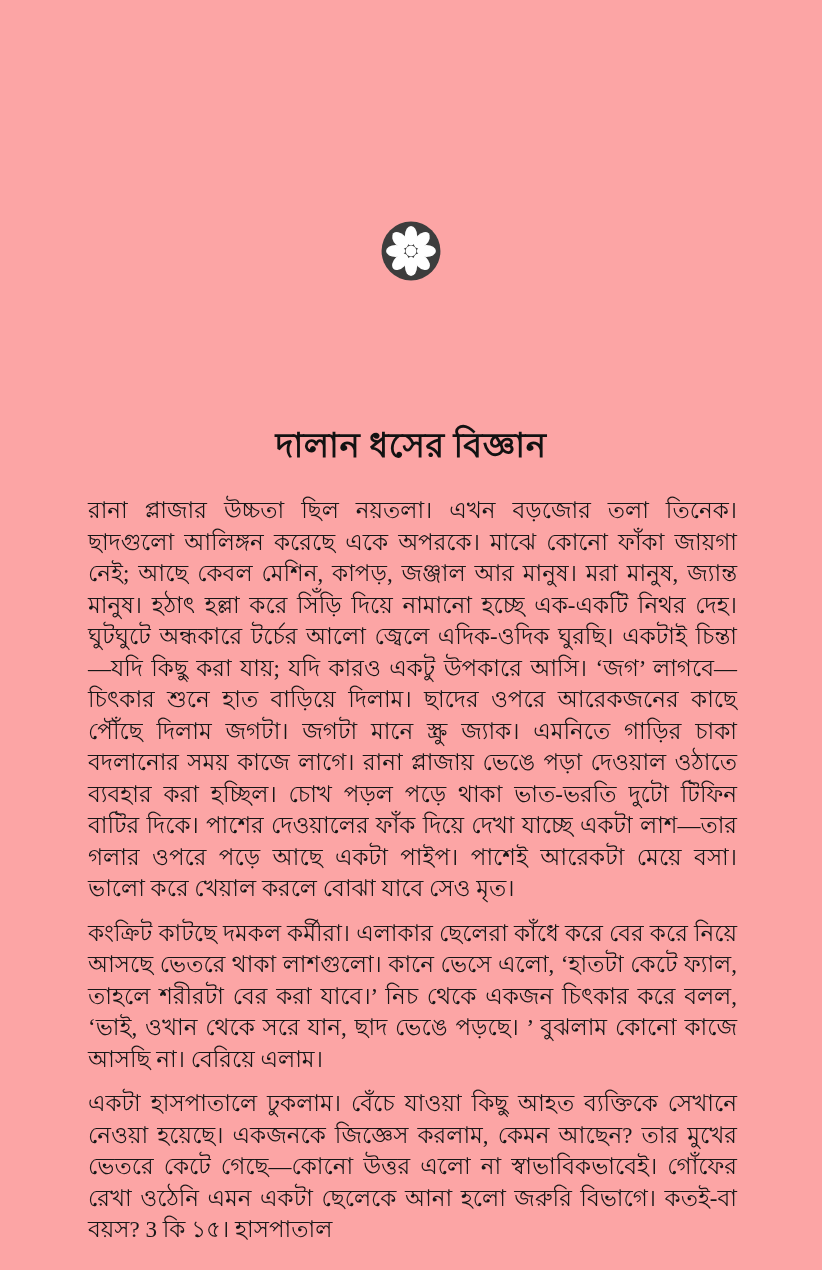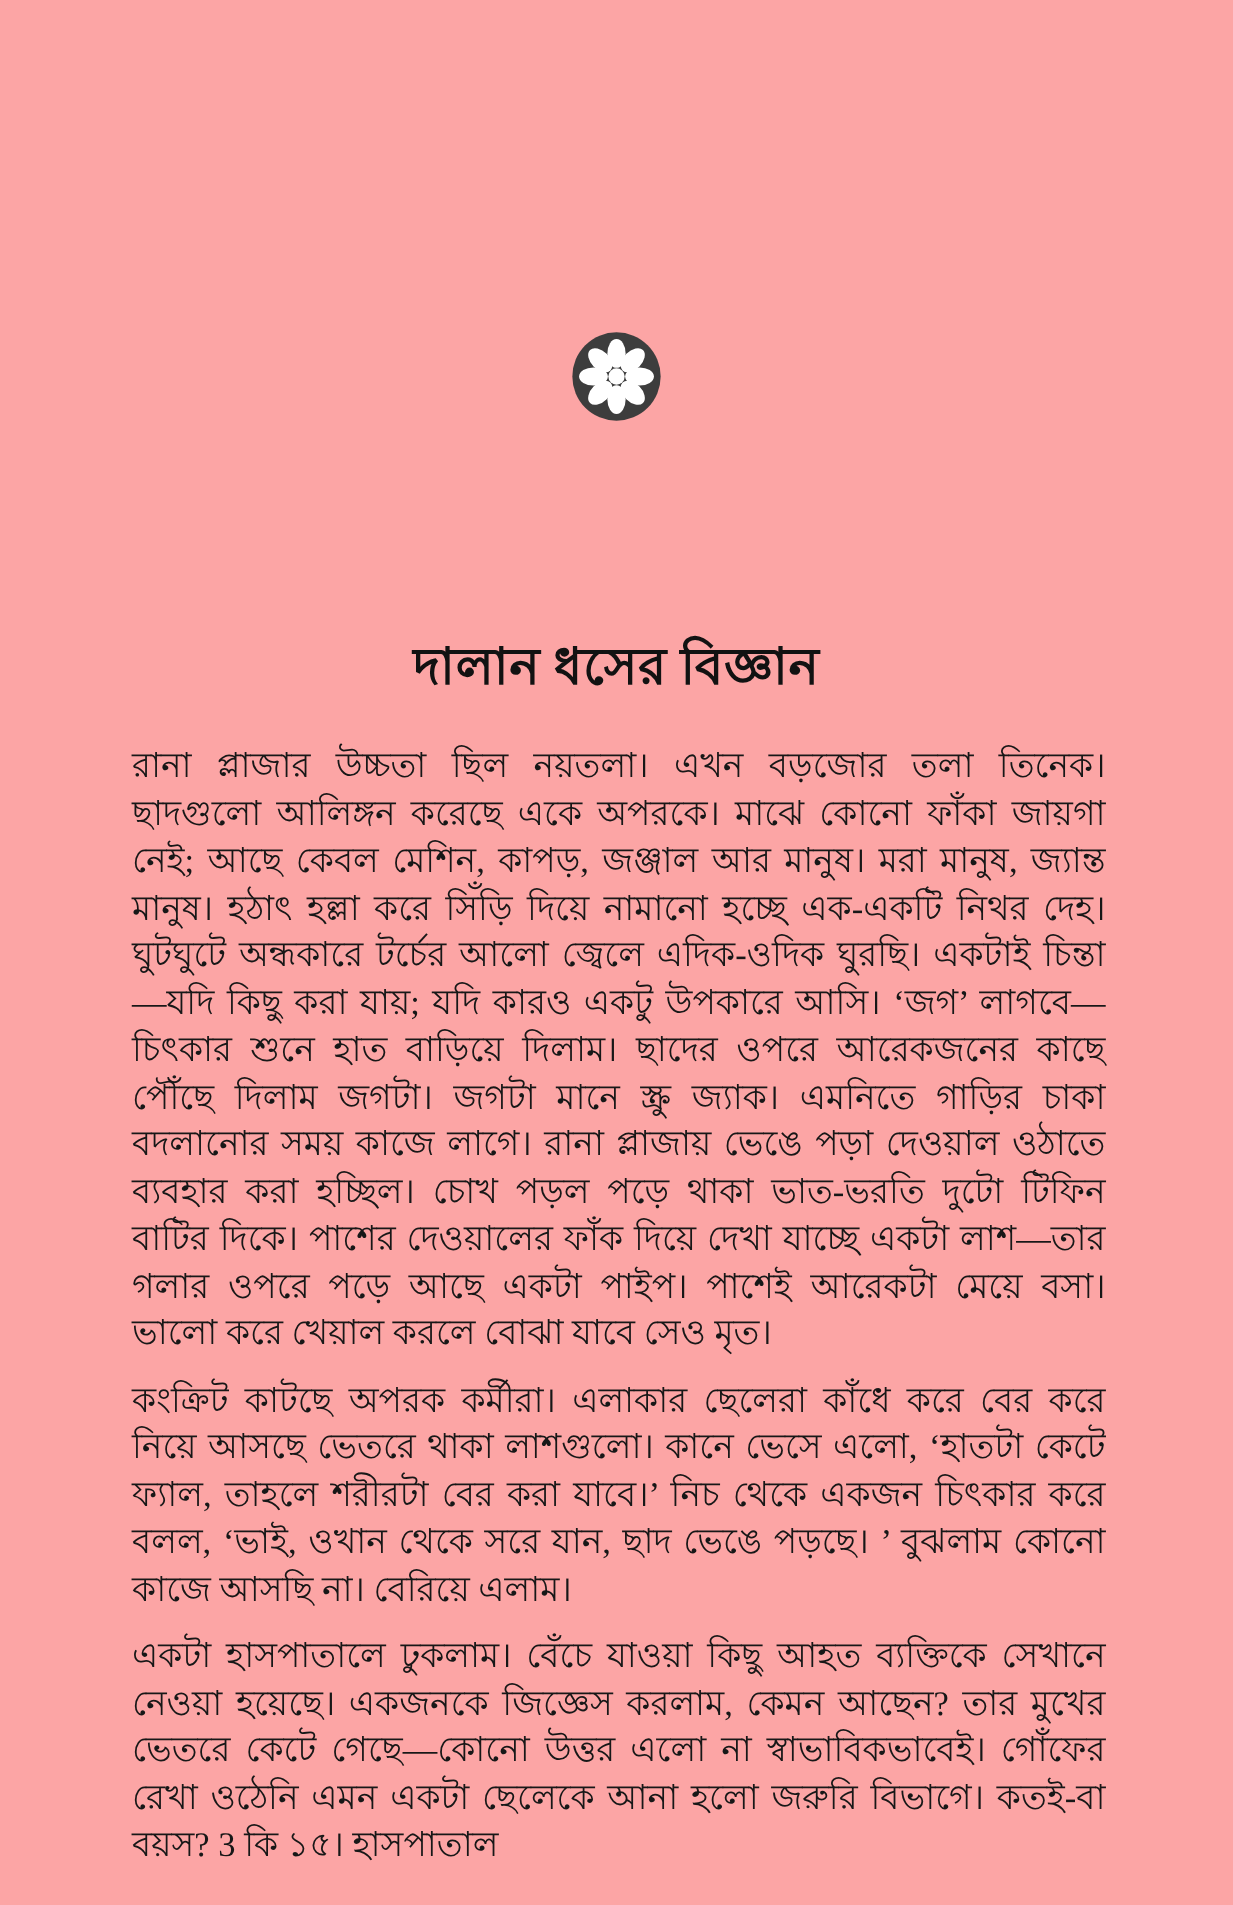--- a/index.html
+++ b/index.html
@@ -71,17 +71,17 @@
       </g>
 
       <circle cx="50" cy="50" r="8.5" fill="#ffffff"></circle>
     </svg>
   </div>
 
   <h1 class="chapter-title">দালান ধসের বিজ্ঞান</h1>
 
   <div class="body-text">
     <p>রানা প্লাজার উচ্চতা ছিল নয়তলা। এখন বড়জোর তলা তিনেক। ছাদগুলো আলিঙ্গন করেছে একে অপরকে। মাঝে কোনো ফাঁকা জায়গা নেই; আছে কেবল মেশিন, কাপড়, জঞ্জাল আর মানুষ। মরা মানুষ, জ্যান্ত মানুষ। হঠাৎ হল্লা করে সিঁড়ি দিয়ে নামানো হচ্ছে এক-একটি নিথর দেহ। ঘুটঘুটে অন্ধকারে টর্চের আলো জ্বেলে এদিক-ওদিক ঘুরছি। একটাই চিন্তা—যদি কিছু করা যায়; যদি কারও একটু উপকারে আসি। ‘জগ’ লাগবে—চিৎকার শুনে হাত বাড়িয়ে দিলাম। ছাদের ওপরে আরেকজনের কাছে পৌঁছে দিলাম জগটা। জগটা মানে স্ক্রু জ্যাক। এমনিতে গাড়ির চাকা বদলানোর সময় কাজে লাগে। রানা প্লাজায় ভেঙে পড়া দেওয়াল ওঠাতে ব্যবহার করা হচ্ছিল। চোখ পড়ল পড়ে থাকা ভাত-ভরতি দুটো টিফিন বাটির দিকে। পাশের দেওয়ালের ফাঁক দিয়ে দেখা যাচ্ছে একটা লাশ—তার গলার ওপরে পড়ে আছে একটা পাইপ। পাশেই আরেকটা মেয়ে বসা। ভালো করে খেয়াল করলে বোঝা যাবে সেও মৃত।</p>
-    <p>কংক্রিট কাটছে অপরক কর্মীরা। এলাকার ছেলেরা কাঁধে করে বের করে নিয়ে আসছে ভেতরে থাকা লাশগুলো। কানে ভেসে এলো, ‘হাতটা কেটে ফ্যাল, তাহলে শরীরটা বের করা যাবে।’ নিচ থেকে একজন চিৎকার করে বলল, ‘ভাই, ওখান থেকে সরে যান, ছাদ ভেঙে পড়ছে। ’ বুঝলাম কোনো কাজে আসছি না। বেরিয়ে এলাম।</p>
+    <p>কংক্রিট কাটছে দমকল কর্মীরা। এলাকার ছেলেরা কাঁধে করে বের করে নিয়ে আসছে ভেতরে থাকা লাশগুলো। কানে ভেসে এলো, ‘হাতটা কেটে ফ্যাল, তাহলে শরীরটা বের করা যাবে।’ নিচ থেকে একজন চিৎকার করে বলল, ‘ভাই, ওখান থেকে সরে যান, ছাদ ভেঙে পড়ছে। ’ বুঝলাম কোনো কাজে আসছি না। বেরিয়ে এলাম।</p>
     <p>একটা হাসপাতালে ঢুকলাম। বেঁচে যাওয়া কিছু আহত ব্যক্তিকে সেখানে নেওয়া হয়েছে। একজনকে জিজ্ঞেস করলাম, কেমন আছেন? তার মুখের ভেতরে কেটে গেছে—কোনো উত্তর এলো না স্বাভাবিকভাবেই। গোঁফের রেখা ওঠেনি এমন একটা ছেলেকে আনা হলো জরুরি বিভাগে। কতই-বা বয়স? 3 কি ১৫। হাসপাতাল</p>
   </div>
 
 </div>
 
 </body></html>

